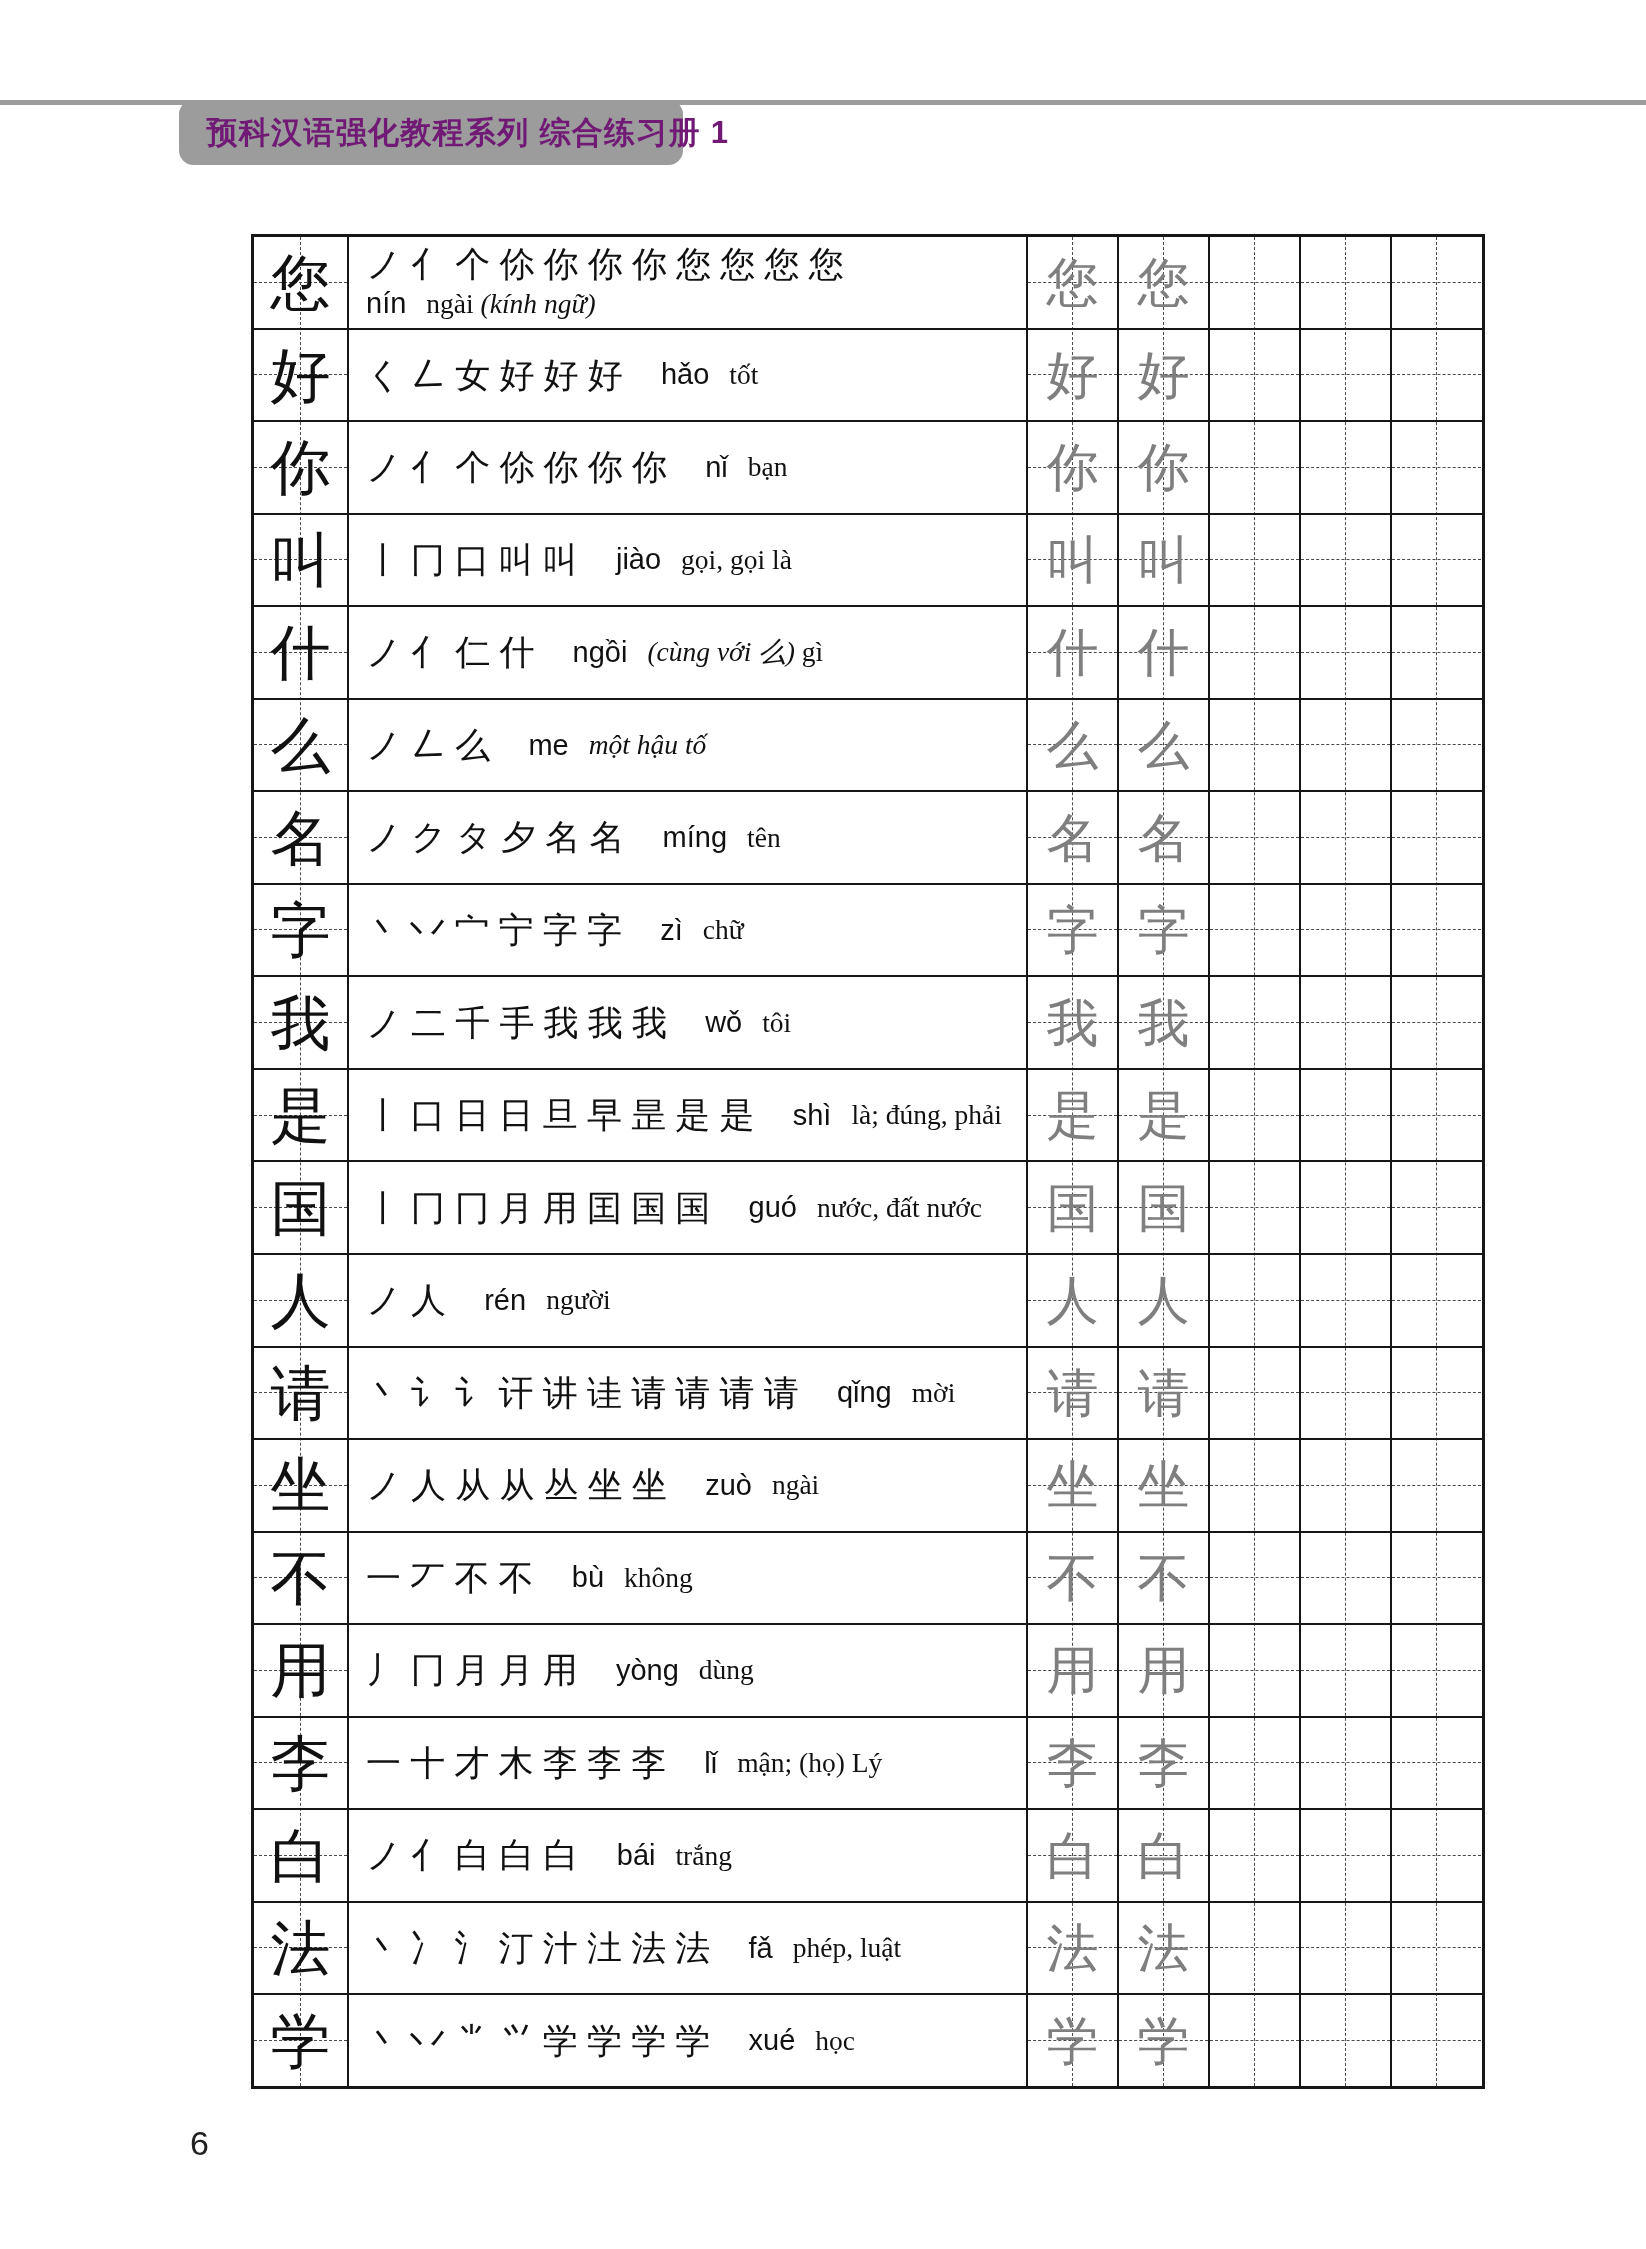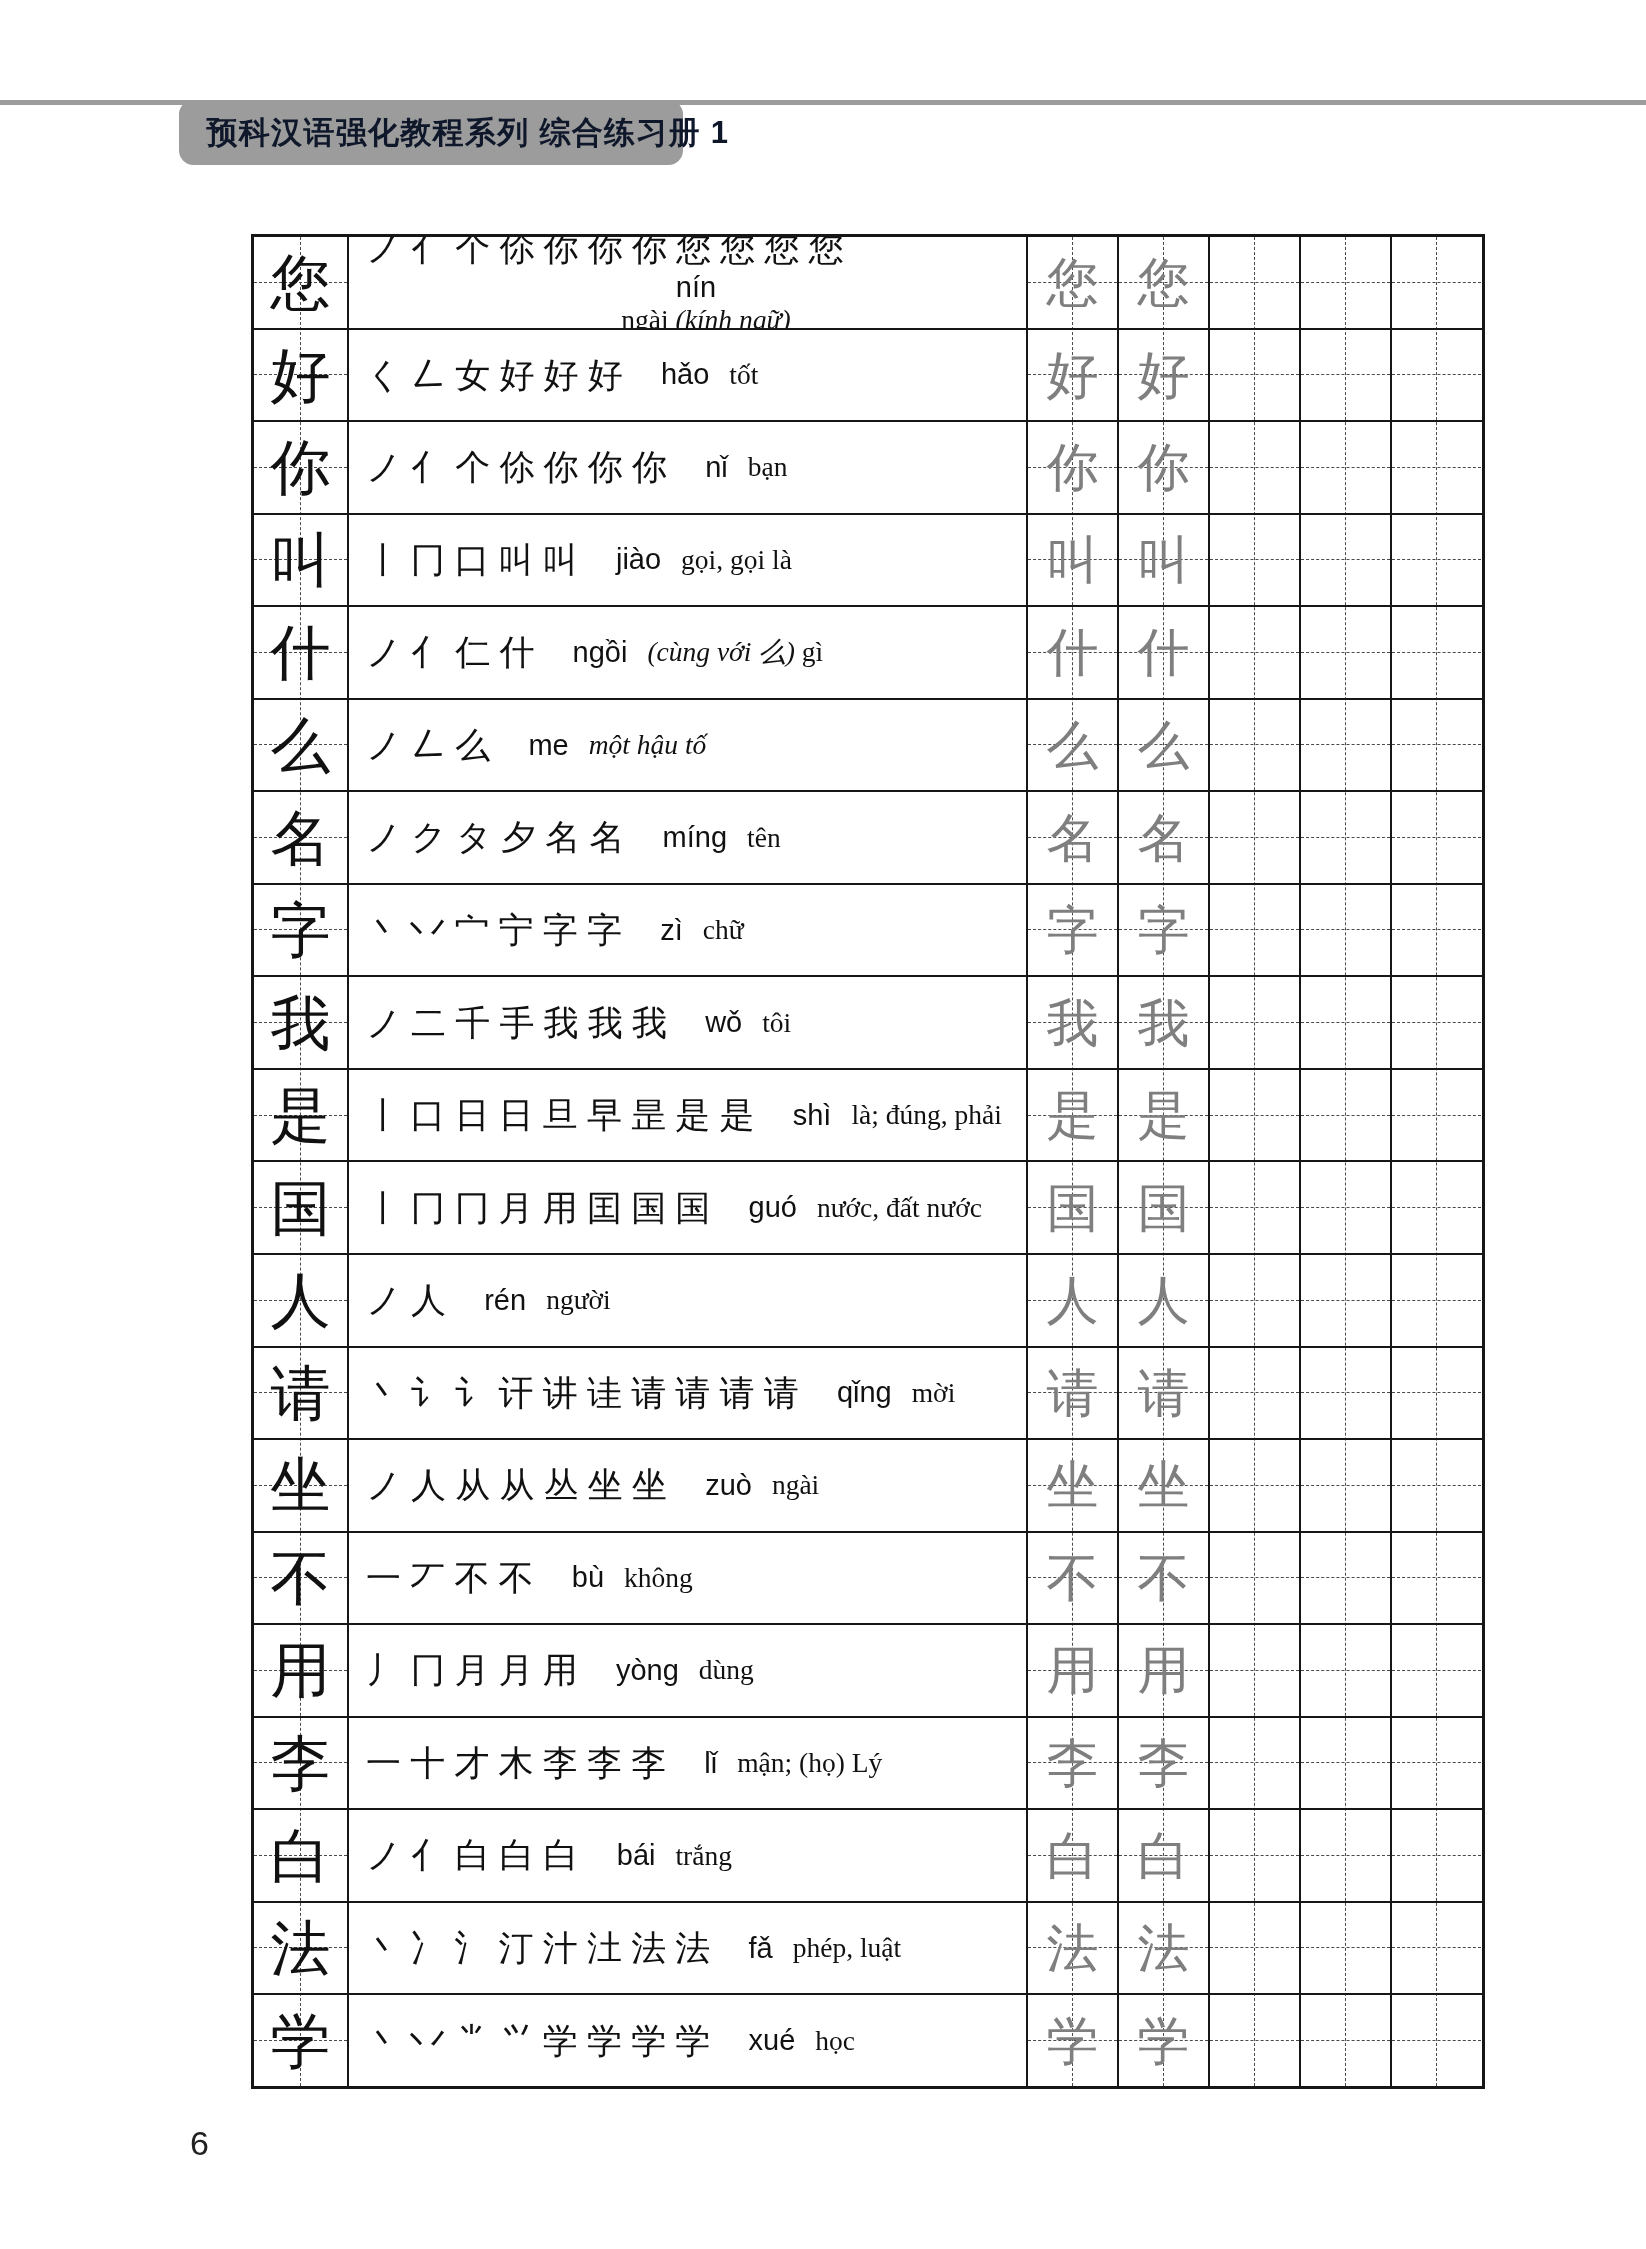--- a/index.html
+++ b/index.html
@@ -6,21 +6,21 @@
   .page{
     position:relative;width:1647px;height:2250px;background:#ffffff;
     font-family:"Liberation Sans",sans-serif;color:#1c1c1c;overflow:hidden;
   }
   .top-rule{position:absolute;left:0;top:100px;width:1647px;height:5.2px;background:#9c9c9c;}
   .badge{
     position:absolute;left:179px;top:100px;width:504px;height:65px;background:#9c9c9c;
     border-radius:14.4px;display:flex;align-items:center;padding-left:27.5px;box-sizing:border-box;
   }
   .badge-text{
-    color:#0f172a;font-weight:bold;font-size:31px;letter-spacing:1.3px;white-space:nowrap;
+    color:#701a75;font-weight:bold;font-size:31px;letter-spacing:1.3px;white-space:nowrap;
     font-family:"Liberation Sans",sans-serif;
   }
   .tbl{
     position:absolute;left:251px;top:234px;width:1234px;height:1855px;
     border:3.3px solid #161616;box-sizing:border-box;background:#ffffff;
   }
   .guides{position:absolute;top:0;bottom:0;left:0;right:0;z-index:0;}
   .vguide{position:absolute;top:0;bottom:0;width:0;border-left:1.3px dashed #4a4a4a;}
   .rows{position:relative;z-index:1;display:flex;flex-direction:column;height:100%;}
   .row{flex:1 1 0;display:flex;border-top:2px solid #161616;min-height:0;}
@@ -38,21 +38,21 @@
   }
   .big-char{
     font-family:"DejaVu Serif","Liberation Serif",serif;
     font-size:60px;line-height:1;color:#111;position:relative;z-index:1;
   }
   .trace{
     font-family:"DejaVu Serif","Liberation Serif",serif;
     font-size:52px;line-height:1;color:#7f7f7f;position:relative;z-index:1;
   }
   .line{display:flex;align-items:center;white-space:nowrap;}
-  .line + .line{margin-top:2.6px;flex-direction:column;}
+  .line + .line{margin-top:2.6px;}
   .stroke{
     font-family:"DejaVu Serif","Liberation Serif",serif;
     font-size:35px;line-height:1.15;margin-right:9.2px;color:#111;
   }
   .pinyin{font-size:29px;margin-left:29px;font-family:"Liberation Sans",sans-serif;color:#111;}
   .line2 .pinyin{margin-left:0;}
   .meaning{font-size:27.5px;margin-left:20px;font-family:"Liberation Serif",serif;color:#111;}
   .meaning .it{font-style:italic;}
   .page-number{position:absolute;left:190px;top:2124px;font-size:34px;color:#222;
     font-family:"Liberation Sans",sans-serif;}

